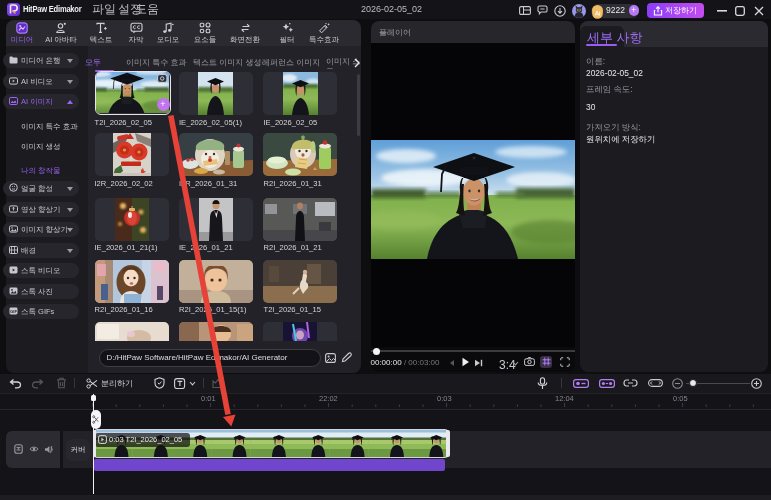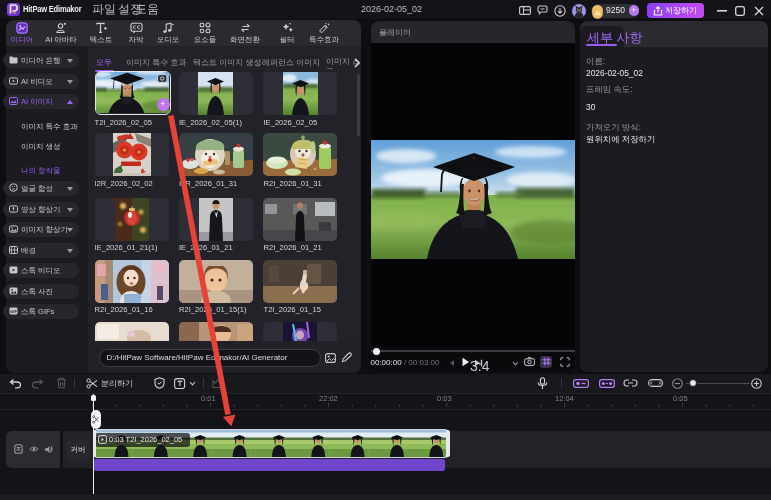--- a/index.html
+++ b/index.html
@@ -152,21 +152,21 @@
       <path d="M4.2,4.6 L3.2,1.2 L6,3.4 Z M9.8,4.6 L10.8,1.2 L8,3.4 Z" fill="#23232c"></path>
       <ellipse cx="5.8" cy="6" rx=".6" ry=".8" fill="#e8c87a"></ellipse>
       <ellipse cx="8.2" cy="6" rx=".6" ry=".8" fill="#e8c87a"></ellipse>
       <path d="M6.4,7.6 L7.6,7.6 L7,8.3 Z" fill="#d8d8e0"></path>
     </svg></div>
 <div class="abs" style="left:590.5px;top:3.5px;width:48px;height:14px;background:#2e2e34;border-radius:7px"></div>
 <div class="abs" style="left:592px;top:5px;width:11px;height:11px;border-radius:50%;background:#f2bc64"><svg width="11" height="11" viewBox="0 0 11 11">
       <circle cx="5.5" cy="5.5" r="5.3" fill="#f2bc64"></circle>
       <path d="M3.2,7.5 L5,3.2 L6.8,7.5 M4,6.2 L6,6.2 M7.6,3.6 L7.6,7.5" stroke="#fdf2da" stroke-width="1" fill="none"></path>
     </svg></div>
-<div class="abs" style="left:606px;top:4px;color:#eaeaee;font-size:8.5px;line-height:13px">9250</div>
+<div class="abs" style="left:606px;top:4px;color:#eaeaee;font-size:8.5px;line-height:13px">9222</div>
 <div class="abs" style="left:628.5px;top:5px;width:10.5px;height:10.5px;border-radius:50%;background:#b678f5;color:#fff;font-size:8.5px;text-align:center;line-height:10px">+</div>
 <div class="abs" style="left:647px;top:3px;width:57px;height:15px;border-radius:4px;background:linear-gradient(90deg,#8a3ef5,#c44df0)"></div>
 <svg class="abs" style="left:653px;top:5.5px" width="10" height="10" viewBox="0 0 10 10">
     <path d="M5,6.2 L5,1 M3.2,2.6 L5,0.8 L6.8,2.6" stroke="#fff" stroke-width="1.1" fill="none"></path>
     <path d="M2.2,4.6 L1.4,4.6 L1.4,9 L8.6,9 L8.6,4.6 L7.8,4.6" stroke="#fff" stroke-width="1.1" fill="none"></path>
   </svg>
 <div class="abs" style="left:665px;top:5px;color:#fff;font-size:8px">저장하기</div>
 <svg class="abs" style="left:717px;top:10px" width="10" height="2" viewBox="0 0 10 2">
     <rect width="10" height="1.6" fill="#d8d8de"></rect>
   </svg>
@@ -272,21 +272,21 @@
       <rect x="0.5" y="0.5" width="8" height="7" rx="1.4" fill="#c7c7cd"></rect>
       <circle cx="3" cy="2.8" r=".9" fill="#26262c"></circle>
       <path d="M1.5,6.5 L3.5,4.2 L5,5.7 L6.5,3.8 L7.5,6.5 Z" fill="#26262c"></path>
     </svg>스톡 사진</div>
 <div class="sb-pill" style="top:304px"><svg class="ic" width="9" height="8" viewBox="0 0 9 8">
       <rect x="0.5" y="0.5" width="8" height="7" rx="1.4" fill="#c7c7cd"></rect>
       <text x="4.5" y="5.8" font-size="4.2" font-family="Liberation Sans" fill="#26262c" text-anchor="middle" font-weight="bold">GIF</text>
     </svg>스톡 GIFs</div>
 
 <div class="abs" id="mediapanel"></div>
-<div class="mtab" style="left:96px;color:#a06cf8">모두</div>
+<div class="mtab" style="left:85px;color:#a06cf8">모두</div>
 <div class="abs" style="left:95px;top:70px;width:19px;height:2px;background:#9b5cf6;border-radius:1px"></div>
 <div class="mtab" style="left:126px">이미지 특수 효과</div>
 <div class="mtab" style="left:193px">텍스트 이미지 생성</div>
 <div class="mtab" style="left:262px">레퍼런스 이미지</div>
 <div class="abs" style="left:326px;top:57px;width:35px;height:12px;overflow:hidden;color:#9b9ba3;font-size:8px;line-height:10px">이미지 스톡</div>
 <svg class="abs" style="left:353px;top:58px" width="8" height="10" viewBox="0 0 8 10">
     <path d="M2,1 L6,5 L2,9" stroke="#e8e8ec" stroke-width="1.4" fill="none"></path>
   </svg>
 <div class="abs" style="left:356.5px;top:74px;width:3px;height:62px;background:#3c3c44;border-radius:1.5px"></div>
 
@@ -523,21 +523,21 @@
 <svg class="abs" style="left:448px;top:358.5px" width="8" height="8" viewBox="0 0 8 8">
     <path d="M6,1 L2,4 L6,7 Z" fill="#55555c"></path>
   </svg>
 <svg class="abs" style="left:461px;top:357px" width="9" height="10" viewBox="0 0 9 10">
     <path d="M1.5,0.8 L8,5 L1.5,9.2 Z" fill="#f0f0f4"></path>
   </svg>
 <svg class="abs" style="left:474px;top:358.5px" width="9" height="8" viewBox="0 0 9 8">
     <path d="M1,0.8 L6,4 L1,7.2 Z" fill="#c9c9cf"></path>
     <rect x="6.8" y="0.8" width="1.4" height="6.4" fill="#c9c9cf"></rect>
   </svg>
-<div class="abs" style="left:470px;top:358px;color:#c9c9cf;font-size:14px">3:4</div>
+<div class="abs" style="left:499px;top:358px;color:#c9c9cf;font-size:12px">3:4</div>
 <svg class="abs" style="left:512px;top:361px" width="7" height="5" viewBox="0 0 7 5">
     <path d="M1,1 L3.5,3.8 L6,1" stroke="#9a9aa1" stroke-width="1.1" fill="none"></path>
   </svg>
 <svg class="abs" style="left:524px;top:357px" width="11" height="9" viewBox="0 0 11 9">
     <rect x="0.6" y="1.8" width="9.8" height="6.6" rx="1.5" fill="none" stroke="#c9c9cf" stroke-width="1"></rect>
     <path d="M3.5,1.8 L4.3,0.6 L6.7,0.6 L7.5,1.8" stroke="#c9c9cf" stroke-width="1" fill="none"></path>
     <circle cx="5.5" cy="5" r="1.7" fill="none" stroke="#c9c9cf" stroke-width="1"></circle>
   </svg>
 <div class="abs" style="left:540px;top:355.5px;width:12px;height:12px;background:#3a3046;border-radius:3px"></div>
 <svg class="abs" style="left:541.5px;top:357px" width="9" height="9" viewBox="0 0 9 9">

